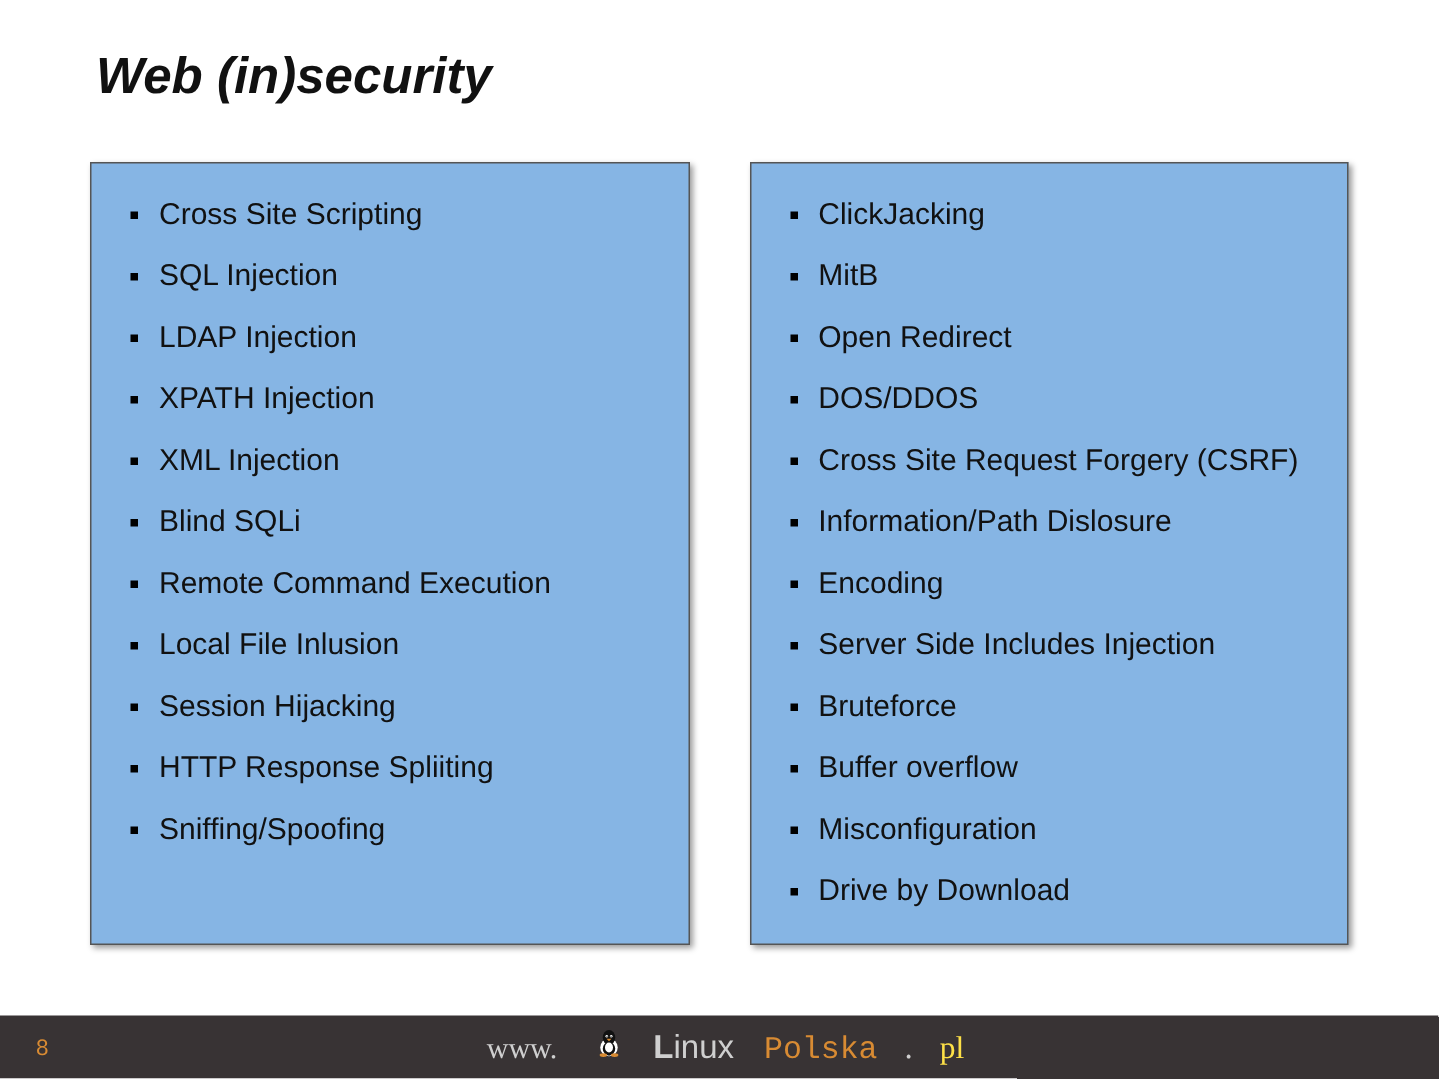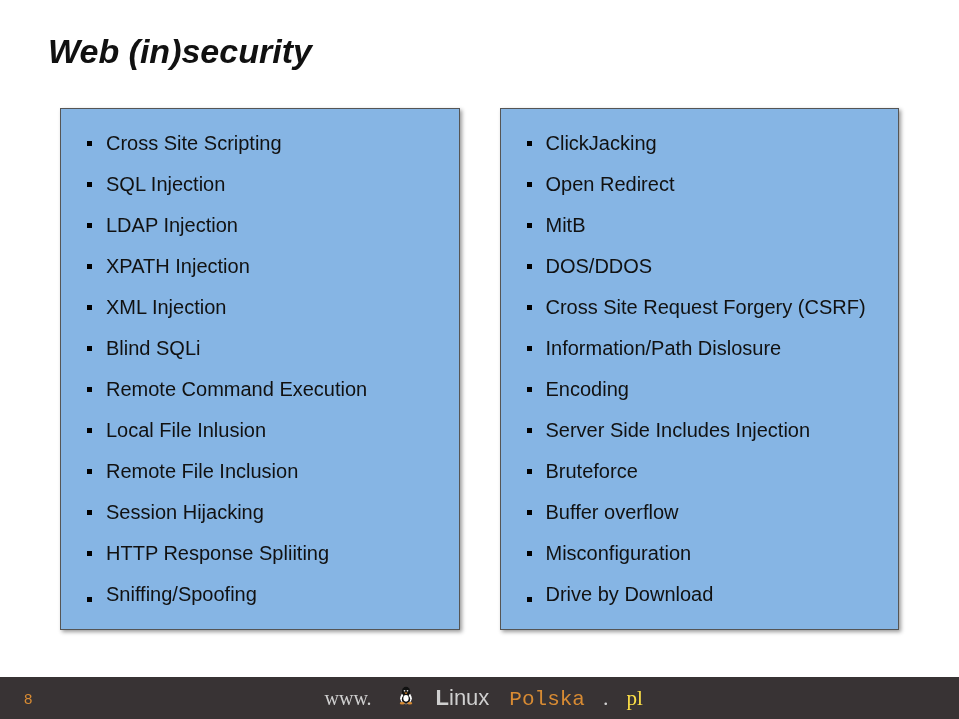--- a/index.html
+++ b/index.html
@@ -24,21 +24,21 @@
   .slide {
     position: relative;
     width: 100%;
     height: 100%;
     z-index: 1;
   }
 
   .title {
     position: absolute;
     top: 32px;
-    left: 48px;
+    left: 64px;
     font-size: 34px;
     font-weight: 700;
     font-style: italic;
     color: #111;
   }
 
   .lists {
     position: absolute;
     top: 108px;
     left: 60px;
@@ -57,21 +57,21 @@
 
   .item {
     display: flex;
     align-items: flex-start;
     gap: 14px;
     padding: 16px 14px 0 20px;
     font-size: 20px;
     color: #111;
   }
   .item:first-child { padding-top: 14px; }
-  .item:last-child { padding-bottom: 14px; align-items: center; }
+  .item:last-child { padding-bottom: 14px; }
 
   .bullet {
     flex: 0 0 auto;
     width: 5px;
     height: 5px;
     background: #000;
     border-radius: 0;
     margin-top: 10px;
   }
 
@@ -156,48 +156,44 @@
       <div class="item">
           <span class="bullet"></span>
           <span class="label">Remote Command Execution</span>
         </div>
       <div class="item">
           <span class="bullet"></span>
           <span class="label">Local File Inlusion</span>
         </div>
       <div class="item">
           <span class="bullet"></span>
-          <span class="label">Remote File Inclusion</span>
-        </div>
-      <div class="item">
-          <span class="bullet"></span>
           <span class="label">Session Hijacking</span>
         </div>
       <div class="item">
           <span class="bullet"></span>
           <span class="label">HTTP Response Spliiting</span>
         </div>
       <div class="item">
           <span class="bullet"></span>
           <span class="label">Sniffing/Spoofing</span>
         </div>
     </div>
 
     <div class="col">
       <div class="item">
           <span class="bullet"></span>
           <span class="label">ClickJacking</span>
         </div>
       <div class="item">
           <span class="bullet"></span>
+          <span class="label">MitB</span>
+        </div>
+      <div class="item">
+          <span class="bullet"></span>
           <span class="label">Open Redirect</span>
-        </div>
-      <div class="item">
-          <span class="bullet"></span>
-          <span class="label">MitB</span>
         </div>
       <div class="item">
           <span class="bullet"></span>
           <span class="label">DOS/DDOS</span>
         </div>
       <div class="item">
           <span class="bullet"></span>
           <span class="label">Cross Site Request Forgery (CSRF)</span>
         </div>
       <div class="item">

